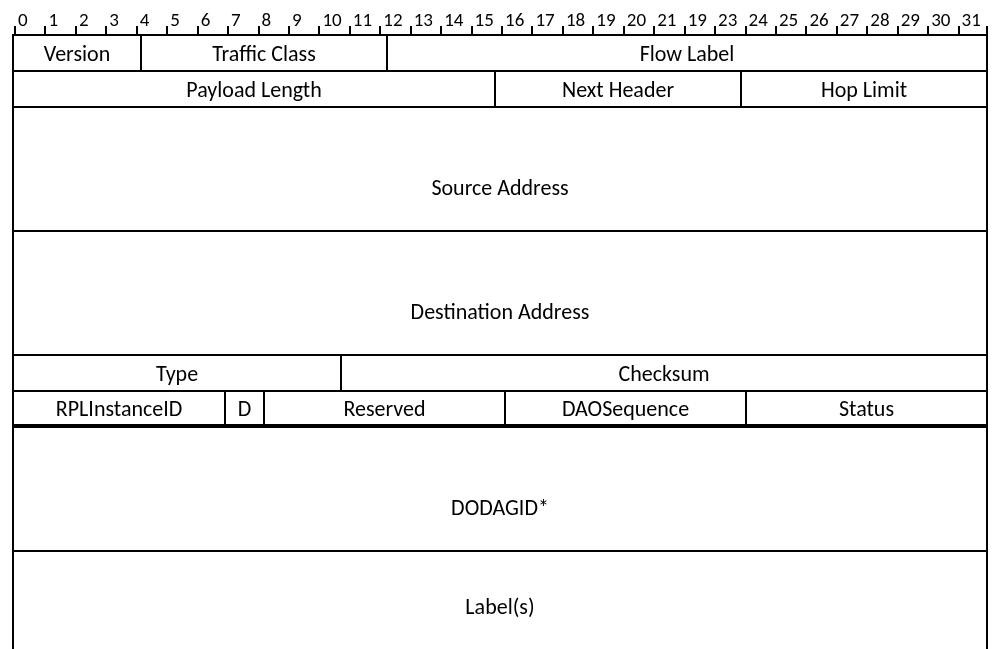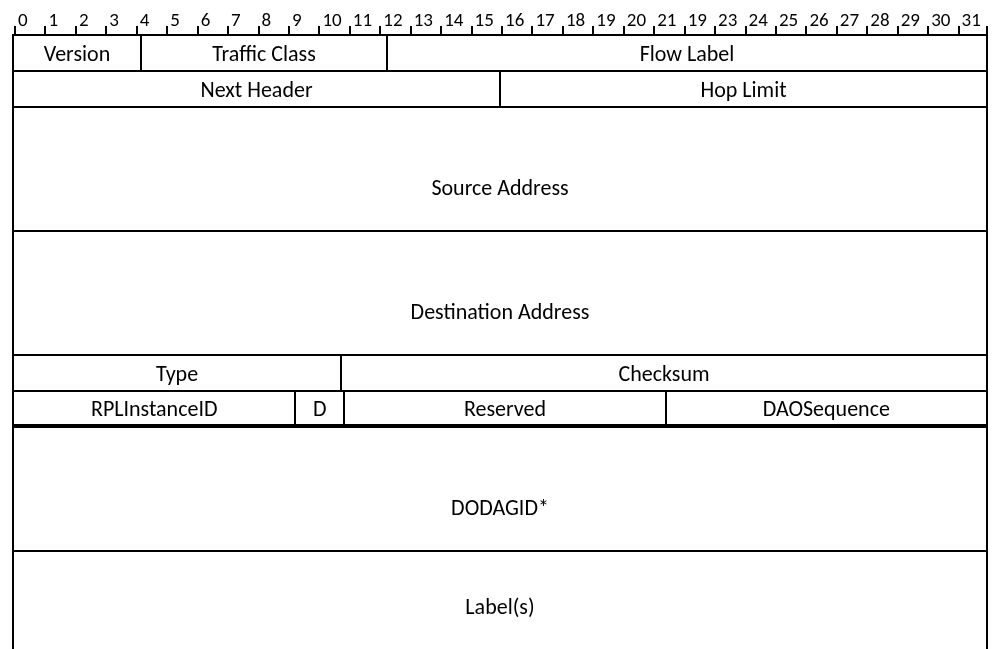--- a/index.html
+++ b/index.html
@@ -115,20 +115,21 @@
 
   <div class="packet">
 
     <div class="row">
       <div class="cell w4">Version</div>
       <div class="cell w8">Traffic Class</div>
       <div class="cell w20">Flow Label</div>
     </div>
 
     <div class="row">
+      <div class="cell w16">Payload Length</div>
       <div class="cell w8">Next Header</div>
       <div class="cell w8">Hop Limit</div>
     </div>
 
     <div class="row tall">
       <div class="cell w32">Source Address</div>
     </div>
 
     <div class="row tall">
       <div class="cell w32">Destination Address</div>
@@ -137,20 +138,21 @@
     <div class="row">
       <div class="cell w8">Type</div>
       <div class="cell w16">Checksum</div>
     </div>
 
     <div class="row thickbottom">
       <div class="cell w7">RPLInstanceID</div>
       <div class="cell w1">D</div>
       <div class="cell w8">Reserved</div>
       <div class="cell w8">DAOSequence</div>
+      <div class="cell w8">Status</div>
     </div>
 
     <div class="row tall">
       <div class="cell w32">DODAGID*</div>
     </div>
 
     <div class="row taller">
       <div class="cell w32">Label(s)</div>
     </div>
 

